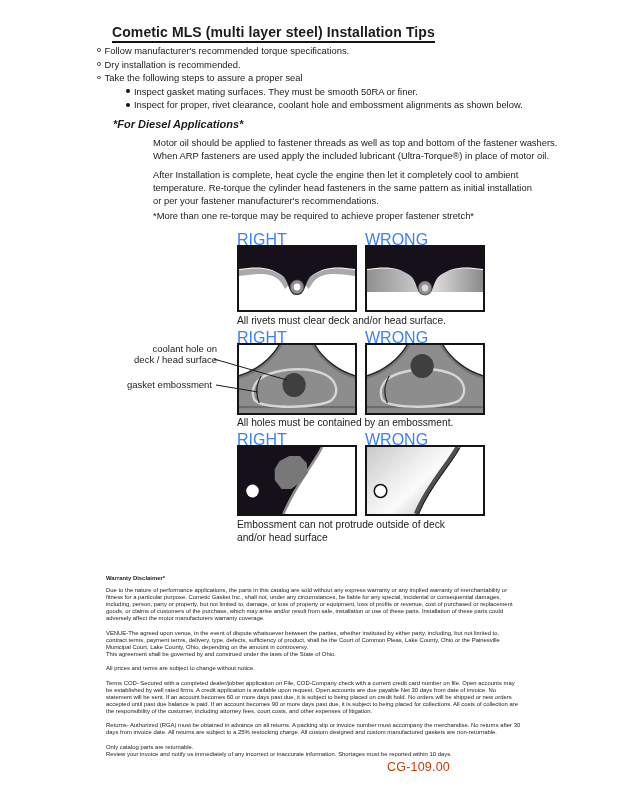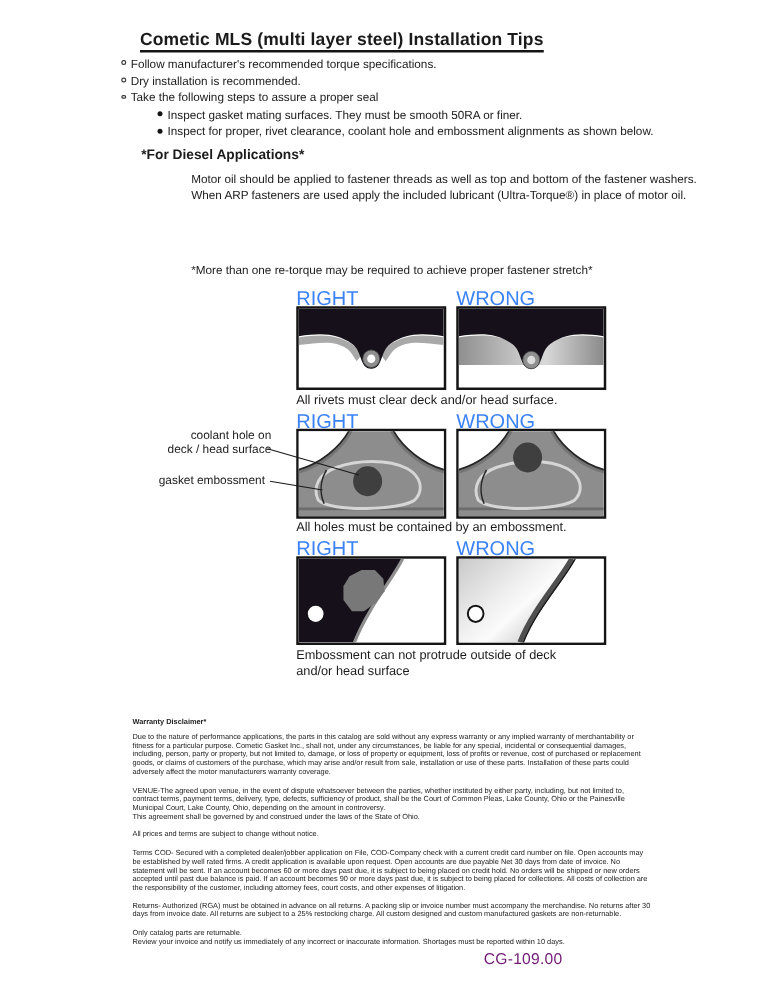--- a/index.html
+++ b/index.html
@@ -19,21 +19,21 @@
   .h2 { font-size:11px; font-weight:bold; }
   .body-text { font-size:9.4px; line-height:13px; white-space:pre-line;margin-left:40px; }
   .dlabel { font-size:16px; width:120px; text-align:left; color:#3b82f6; }
   .dbox { width:120px; border:2px solid #141414; background:#fff; }
   .dbox svg { display:block; width:100%; height:100%; }
   .caption { font-size:10.2px; line-height:12.6px; white-space:pre-line; }
   .side-label { font-size:9.5px; line-height:10.8px; text-align:right; white-space:pre-line; }
   .disc { width:415px; font-size:5.9px; line-height:7px; color:#222; }
   .disc p { margin:0 0 7.5px 0; white-space:pre-line; }
   .disc .dh { font-weight:bold; margin-bottom:5px; }
-  .footer-code { font-size:12.5px; letter-spacing:.2px; color:#701a75; }
+  .footer-code { font-size:12.5px; letter-spacing:.2px; color:#c2410c; }
   .overlay { position:absolute; left:0; top:0; pointer-events:none; }
 </style>
 </head>
 <body>
 
 <div class="page">
 
   <div class="abs" style="left:97px; top:44px;">
     <div class="bullet-row">
       <span class="ring"></span>
@@ -56,23 +56,26 @@
     <div class="bullet-row">
       <span class="dot"></span>
       <span>Inspect gasket mating surfaces.  They must be smooth 50RA or finer.</span>
     </div>
     <div class="bullet-row">
       <span class="dot"></span>
       <span>Inspect for proper, rivet clearance, coolant hole and embossment alignments as shown below.</span>
     </div>
   </div>
 
-  <div class="abs h2" style="left:113px; top:118px;">*For Diesel Applications*</div>
+  <div class="abs h2" style="left:113px; top:118px;font-style:italic;">*For Diesel Applications*</div>
   <div class="abs body-text" style="left:113px; top:136px; width:420px;">Motor oil should be applied to fastener threads as well as top and bottom of the fastener washers.
 When ARP fasteners are used apply the included lubricant (Ultra-Torque®) in place of motor oil.</div>
+  <div class="abs body-text" style="left:113px; top:168px; width:420px;">After Installation is complete, heat cycle the engine then let it completely cool to ambient
+temperature. Re-torque the cylinder head fasteners in the same pattern as initial installation
+or per your fastener manufacturer's recommendations.</div>
   <div class="abs body-text" style="left:113px; top:209px; width:430px;">*More than one re-torque may be required to achieve proper fastener stretch*</div>
 
   <div class="abs dlabel" style="left:237px; top:231px;">RIGHT</div>
   <div class="abs dlabel" style="left:365px; top:231px;">WRONG</div>
 
   <div class="abs dbox" style="left:237px; top:245px; height:67px;">
     <svg viewBox="0 0 120 63" preserveAspectRatio="none" aria-hidden="true">
       <path d="M0,23 C20,20 33,21 45,29 C48,31 50,34 52,37 L48,42 C45,38 43,34 40,32 C30,25 18,27 0,29 Z" fill="#a9a9a9"></path>
       <path d="M120,23 C100,20 87,21 75,29 C72,31 70,34 68,37 L72,42 C75,38 77,34 80,32 C90,25 102,27 120,29 Z" fill="#a9a9a9"></path>
       <path d="M0,0 H120 V22 C100,19 88,20 76,28 C67,34 70,48 60,48 C50,48 53,34 44,28 C32,20 20,19 0,22 Z" fill="#151019"></path>

